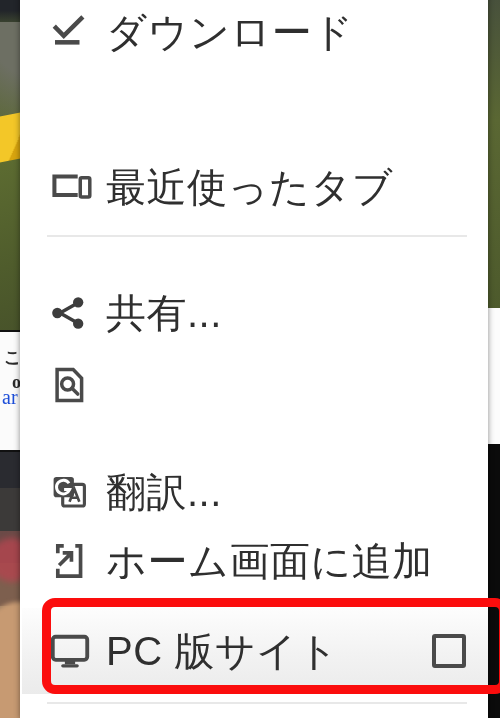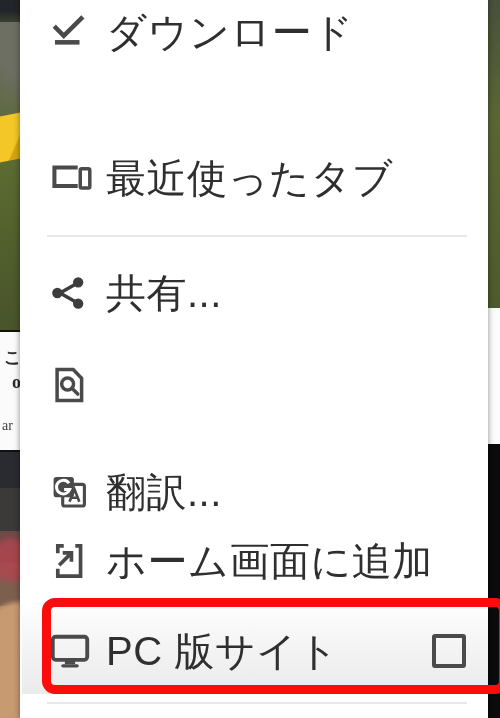--- a/index.html
+++ b/index.html
@@ -70,21 +70,21 @@
   }
   .bg-textcard .tl {
     position: absolute;
     color: #2b2b2b;
     font-family: "Liberation Serif", "DejaVu Serif", serif;
     white-space: nowrap;
     overflow: hidden;
   }
   .bg-textcard .tl1 { left: 4px; top: 14px;  font-size: 17px; font-weight: 700; letter-spacing: -1px;}
   .bg-textcard .tl2 { left: 12px; top: 40px;  font-size: 18px; font-weight: 700; }
-  .bg-textcard .tl3 { left: 2px; top: 86px;  font-size: 14px; color: #404040; }
+  .bg-textcard .tl3 { left: 2px; top: 54px;  font-size: 20px; color: #1d4ed8; }
   .bg-photo-bottom {
     top: 452px;
     height: 266px;
     background:
       linear-gradient(182deg, #2a2b30 0 14%, #3c3a39 14% 30%, #6b4a47 30% 42%, #7d5f4e 42% 58%, #9d7f63 58% 78%, #5d4d42 78% 100%);
   }
   .bg-photo-bottom::before {
     content: "";
     position: absolute;
     left: -10px;
@@ -254,31 +254,31 @@
       <span class="icon-slot">
         <svg width="42" height="42" viewBox="0 0 24 24">
           <path d="M4.5 9.6 L9 14.2 L19 4.3" fill="none" stroke="#4a4a4a" stroke-width="2.6" stroke-linecap="square"></path>
           <rect x="4" y="16.6" width="14" height="2.6" fill="#4a4a4a"></rect>
         </svg>
       </span>
       <span class="item-label">ダウンロード</span>
     </div>
 
 
-    <div class="menu-item" style="top:146px">
+    <div class="menu-item" style="top:155px">
       <span class="icon-slot">
         <svg width="44" height="44" viewBox="0 0 24 24">
           <path d="M2.4 5.2 H16.2 V7.4 H4.6 V15.3 H16.2 V17.5 H2.4 Z" fill="#4a4a4a"></path>
           <rect x="17.6" y="7.0" width="5.2" height="10.5" rx="0.8" fill="none" stroke="#4a4a4a" stroke-width="1.9"></rect>
         </svg>
       </span>
       <span class="item-label">最近使ったタブ</span>
     </div>
 
-    <div class="menu-item" style="top:261px">
+    <div class="menu-item" style="top:281px">
       <span class="icon-slot">
         <svg width="40" height="40" viewBox="0 0 24 24">
           <path d="M7.2 12 L17 6.4 M7.2 12 L17 17.6" stroke="#3d3d3d" stroke-width="2.1" fill="none"></path>
           <circle cx="18.1" cy="5.6" r="3.1" fill="#3d3d3d"></circle>
           <circle cx="18.1" cy="18.4" r="3.1" fill="#3d3d3d"></circle>
           <circle cx="5.6" cy="12" r="3.1" fill="#3d3d3d"></circle>
         </svg>
       </span>
       <span class="item-label">共有...</span>
     </div>

